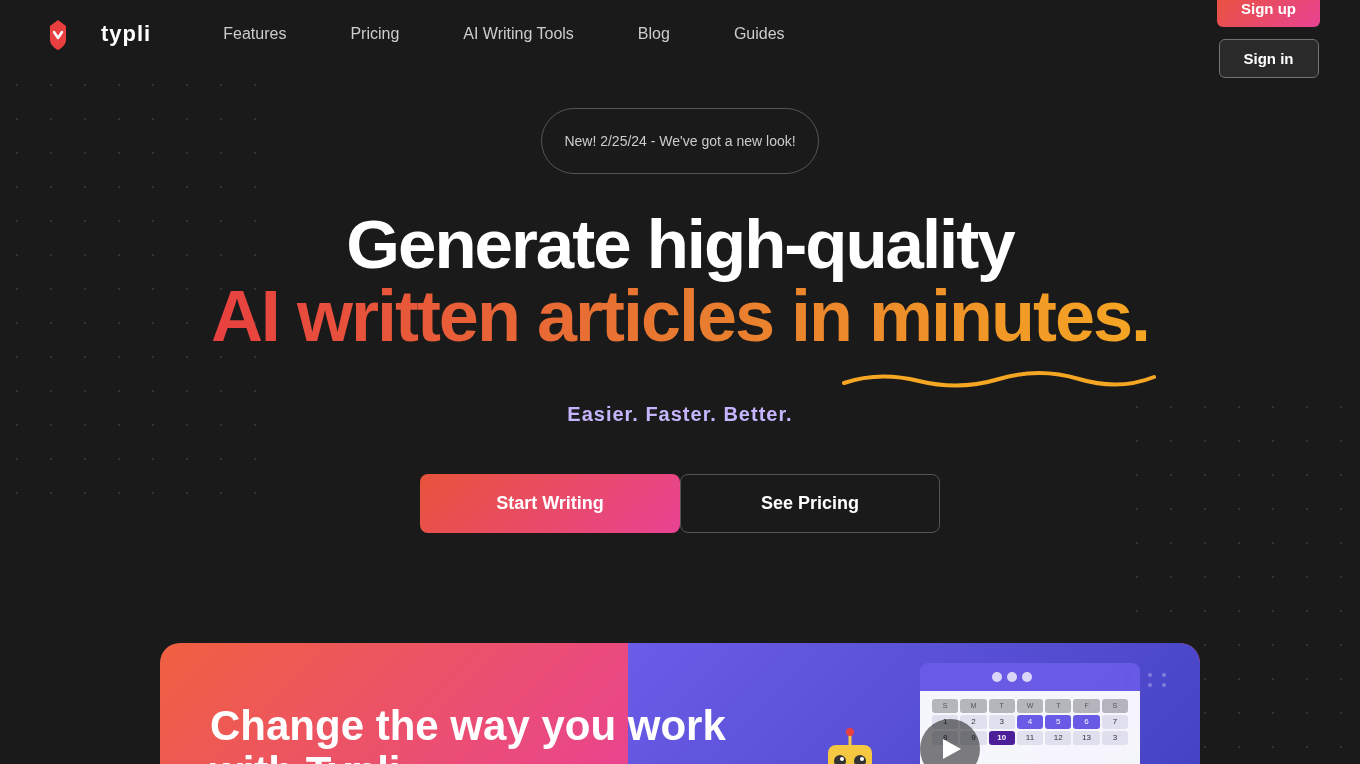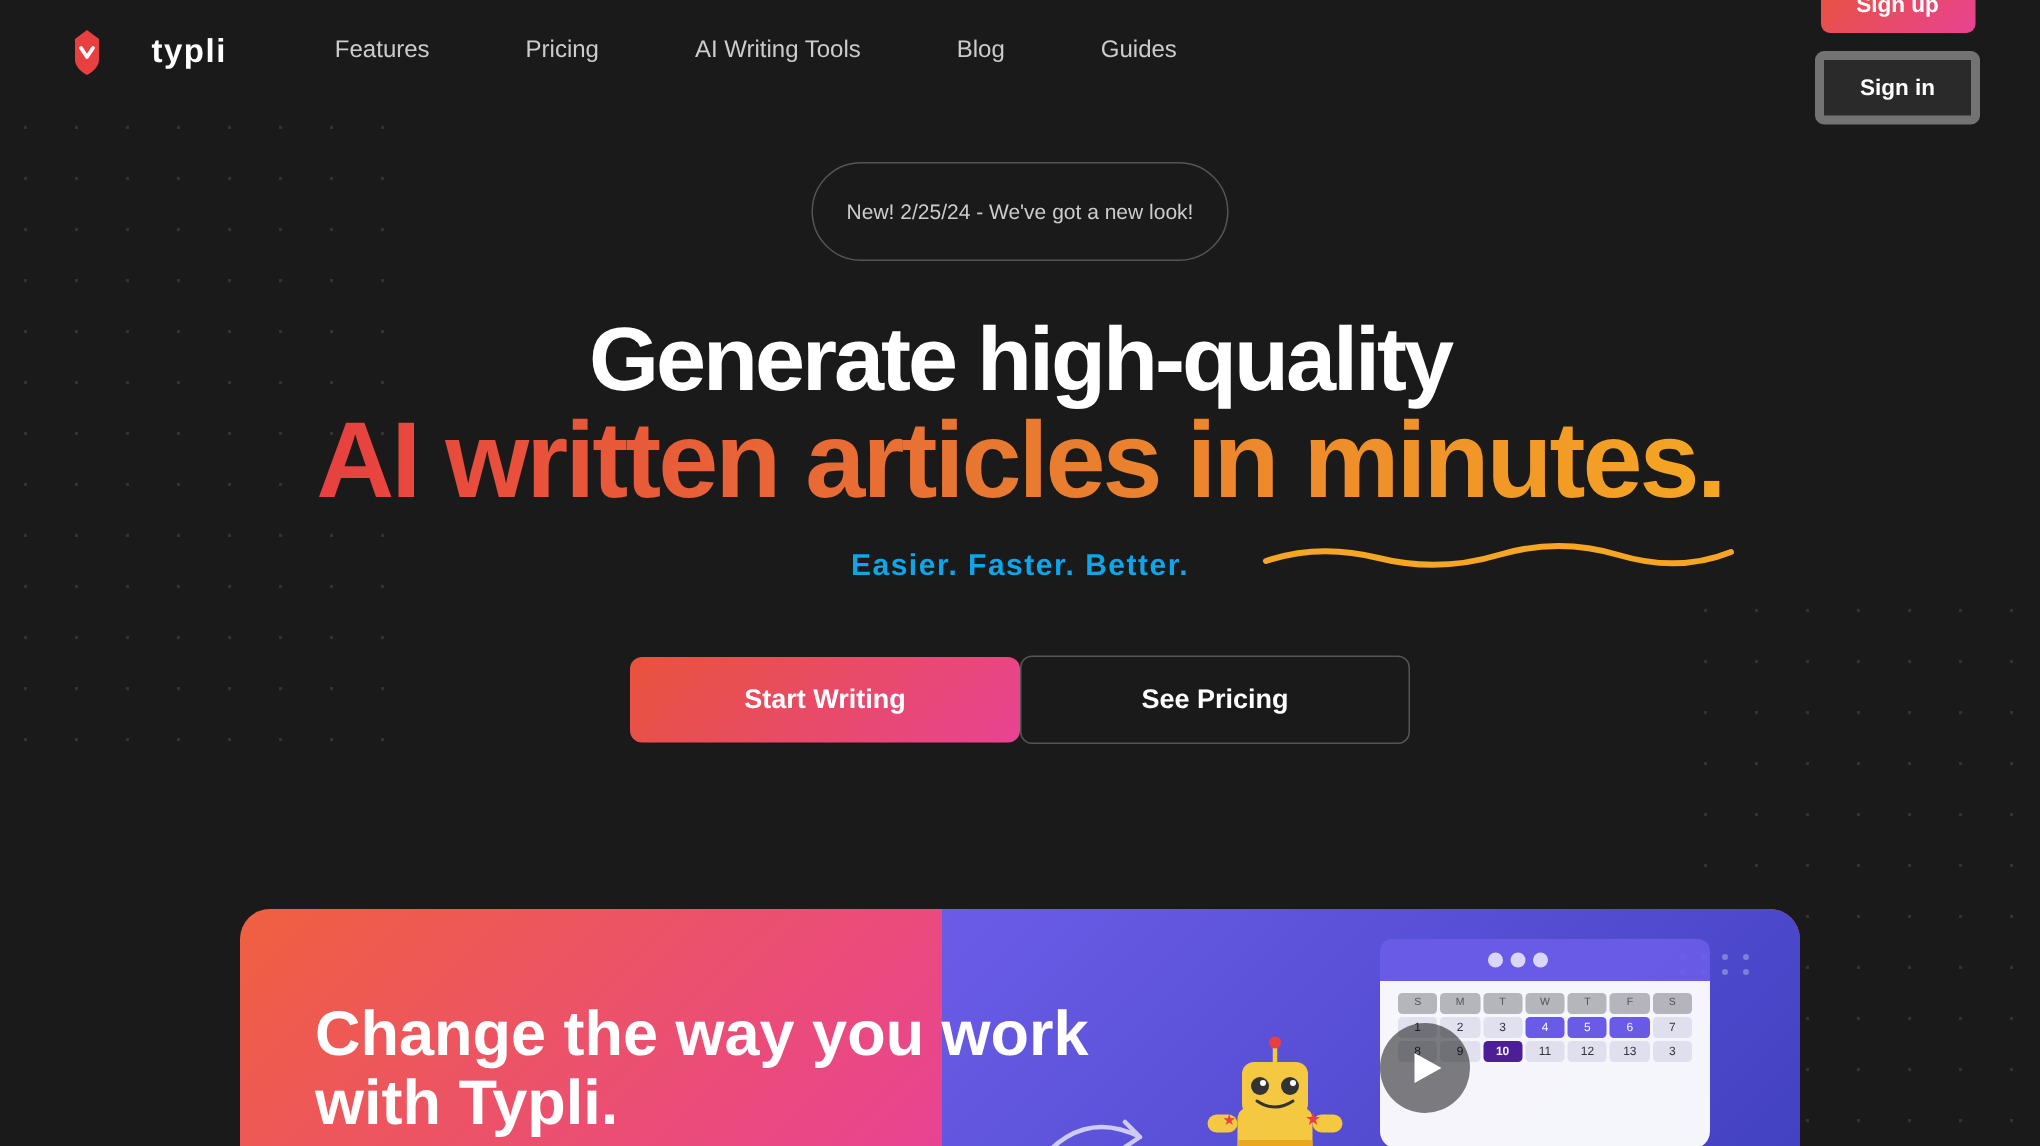--- a/index.html
+++ b/index.html
@@ -112,21 +112,21 @@
       border-radius: 6px;
       padding: 10px 24px;
       font-size: 15px;
       font-weight: 600;
       cursor: pointer;
     }
 
     .btn-signin {
       background: #2a2a2a;
       color: #fff;
-      border: 6px solid #737373;
+      border: 1px solid #737373;
       border-radius: 6px;
       padding: 10px 24px;
       font-size: 15px;
       font-weight: 600;
       cursor: pointer;
     }
 
     
     .hero {
       position: relative;
@@ -144,21 +144,21 @@
       border: 1.5px solid #555;
       border-radius: 999px;
       padding: 24px 22px;
       font-size: 14px;
       color: #cccccc;
       margin-bottom: 36px;
       cursor: pointer;
     }
 
     .hero-title-white {
-      font-size: 60px;
+      font-size: 69px;
       font-weight: 900;
       line-height: 1.0;
       color: #ffffff;
       letter-spacing: -2px;
       margin-bottom: 0;
     }
 
     .hero-title-colored {
       font-size: 72px;
       font-weight: 900;
@@ -177,28 +177,28 @@
       position: absolute;
       bottom: -18px;
       right: -10px;
       width: 320px;
       height: 30px;
     }
 
     .hero-subtitle {
       font-size: 20px;
       font-weight: 600;
-      color: #0ea5e9;
+      color: #c4b5fd;
+      margin-top: 28px;
       margin-bottom: 48px;
       letter-spacing: 1px;
     }
 
     .hero-buttons {
       display: flex;
-      align-items: center;
     }
 
     .btn-start-writing {
       background: linear-gradient(135deg, #e8533a, #e84393);
       color: #fff;
       border: none;
       border-radius: 8px;
       padding: 18px 60px;
       font-size: 18px;
       font-weight: 700;

